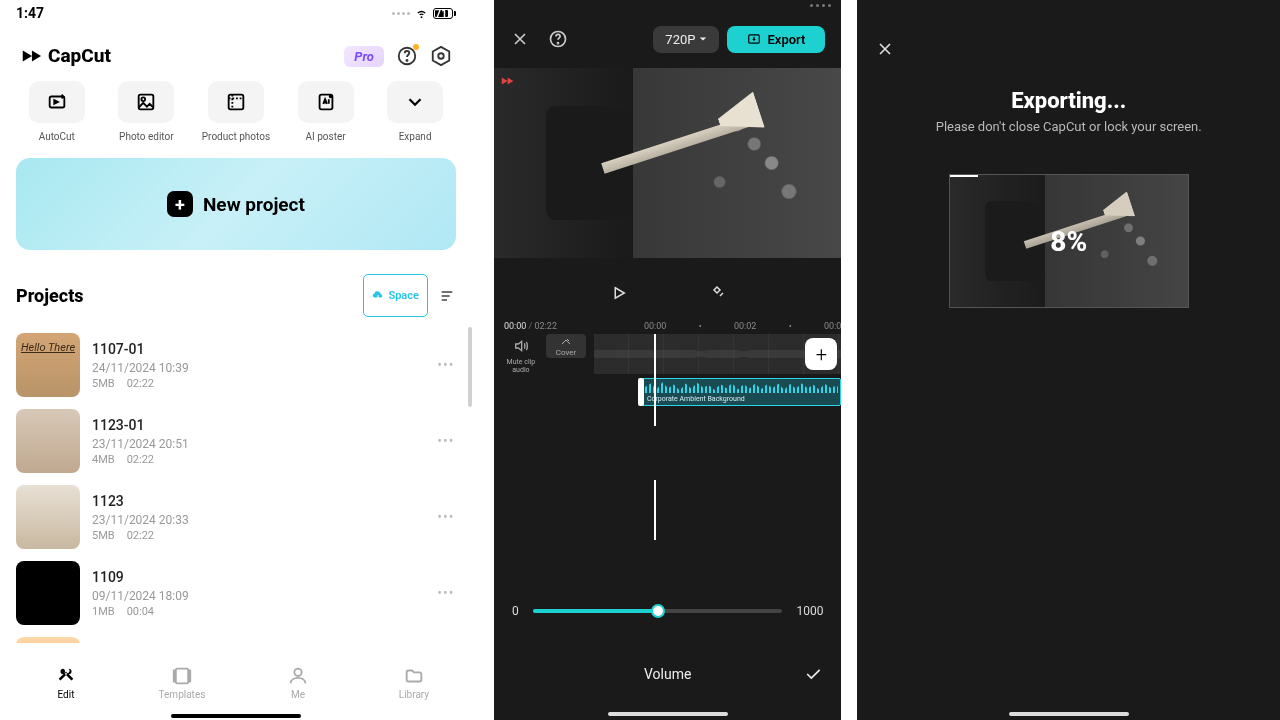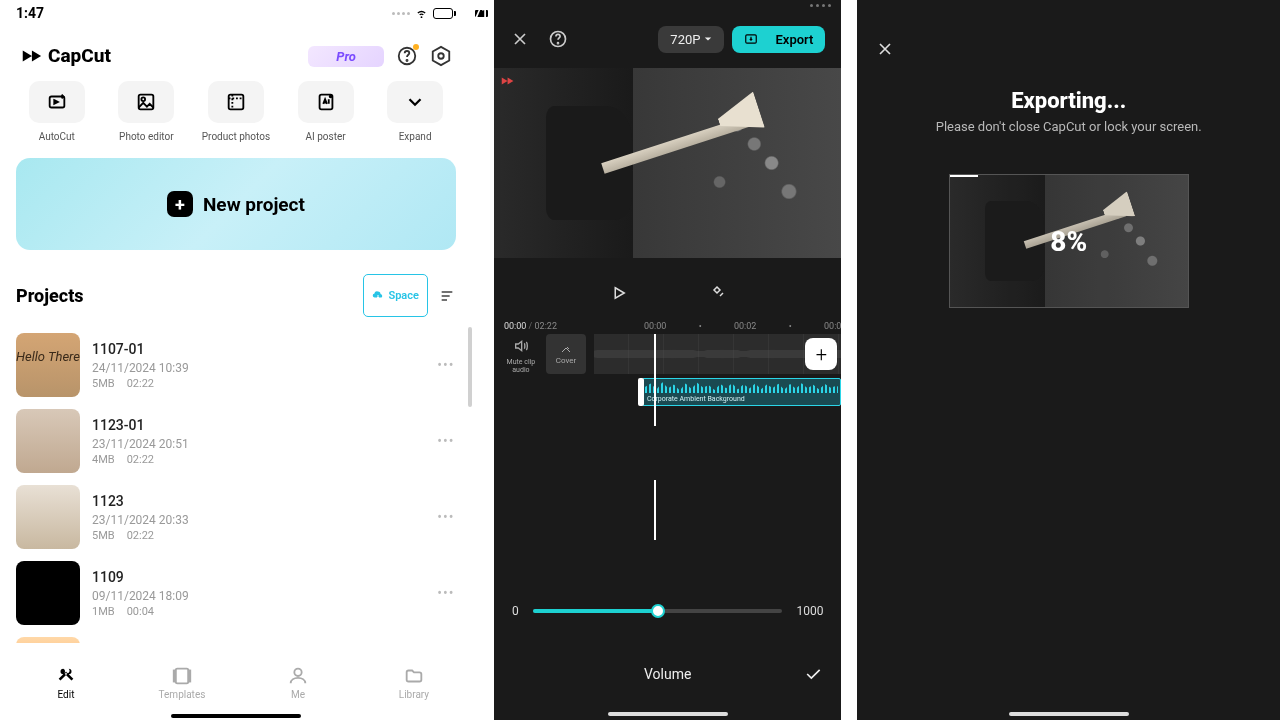--- a/index.html
+++ b/index.html
@@ -11,28 +11,28 @@
 .col3 { width: 428px; margin-left: 16px; }
 
 
 .status-bar { height: 26px; display:flex; align-items:center; justify-content:space-between; padding: 0 16px; color:#000; font-weight:700; font-size:14px; }
 .status-right { display:flex; align-items:center; gap:4px; font-size:12px; font-weight:600;}
 .dots { display:flex; gap:2px; }
 .dots span { width:3px; height:3px; border-radius:50%; background:#bbb; }
 .wifi { width:15px; height:11px; position:relative; }
 .battery { display:flex; align-items:center; gap:1px; }
 .battery-body { width:20px; height:11px; border:1px solid #000; border-radius:3px; position:relative; }
-.battery-fill { position:absolute; left:1px; top:1px; bottom:1px; width:70%; background:#000; border-radius:1px; display:flex; align-items:center; justify-content:center; color:#fff; font-size:12px; font-weight:700;margin-left:40px;}
+.battery-fill { position:absolute; left:1px; top:1px; bottom:1px; width:70%; background:#000; border-radius:1px; display:flex; align-items:center; justify-content:center; color:#fff; font-size:10px; font-weight:700;}
 .battery-cap { width:2px; height:5px; background:#000; border-radius:0 1px 1px 0; }
 
 .app-header { display:flex; align-items:flex-end; justify-content:space-between; padding: 12px 20px 8px; margin-top:6px;}
 .logo { display:flex; align-items:center; gap:6px; font-size:19px; font-weight:800; color:#000; }
 .logo-icon { width:22px; height:22px; }
 .hdr-right { display:flex; align-items:center; gap:12px; }
-.pro-badge { background:linear-gradient(135deg,#f3e7ff,#e5d4ff); color:#7b4cff; padding:3px 28px; border-radius:6px; font-size:13px; font-weight:700; font-style:italic; }
+.pro-badge { background:linear-gradient(135deg,#f3e7ff,#e5d4ff); color:#7b4cff; padding:3px 10px; border-radius:6px; font-size:13px; font-weight:700; font-style:italic; }
 .hdr-icon { width:22px; height:22px; color:#333; position:relative; }
 .notif-dot { position:absolute; top:-1px; right:-1px; width:6px; height:6px; background:#ffb020; border-radius:50%; }
 
 .tool-row { display:flex; gap:8px; padding: 6px 16px 0; }
 .tool { flex:1; display:flex; flex-direction:column; align-items:center; gap:8px; }
 .tool-box { width:56px; height:42px; background:#f4f4f4; border-radius:10px; display:flex; align-items:center; justify-content:center; }
 .tool-label { font-size:10px; color:#555; text-align:center; }
 .tool svg { width:22px; height:22px; }
 
 .new-proj { margin:16px 16px 0; height:92px; border-radius:14px; background:linear-gradient(135deg,#a8e8f0,#c8f0f8,#b0e8f4); display:flex; align-items:center; justify-content:center; gap:10px; font-size:19px; font-weight:700; color:#000; }
@@ -40,21 +40,21 @@
 
 .proj-head { display:flex; align-items:center; justify-content:space-between; padding: 24px 16px 10px; }
 .proj-title { font-size:18px; font-weight:800; color:#000; }
 .proj-head-right { display:flex; align-items:center; gap:10px; }
 .space-btn { border:1px solid #27c4e6; color:#27c4e6; border-radius:5px; padding:14px 8px; font-size:11px; font-weight:600; display:flex; align-items:center; gap:4px; }
 .sort-icon { width:18px; height:16px; color:#444; }
 
 .proj-list { padding: 0 16px; height: 316px; overflow:hidden; position:relative; }
 .proj-item { display:flex; align-items:center; gap:12px; padding:6px 0; }
 .thumb { width:64px; height:64px; border-radius:8px; background:#000; flex-shrink:0; }
-.thumb.orange { background:linear-gradient(#d4a574,#b8946a); display:flex; align-items:flex-start; justify-content:center; padding-top:16px; color:#3a2a1a; font-size:13px; font-style:italic; }
+.thumb.orange { background:linear-gradient(#d4a574,#b8946a); display:flex; align-items:flex-start; justify-content:center; padding-top:8px; color:#3a2a1a; font-size:11px; font-style:italic;text-decoration:underline; }
 .thumb.face1 { background:linear-gradient(#d8c8b8,#c0a890); }
 .thumb.face2 { background:linear-gradient(#e8e0d5,#c8b8a0); }
 .thumb.sunset { background:linear-gradient(#ffd8a8,#ffb870,#e09050); }
 .proj-info { flex:1; }
 .proj-name { font-size:14px; color:#222; font-weight:500; }
 .proj-date { font-size:12px; color:#999; margin-top:4px; }
 .proj-meta { font-size:11px; color:#999; margin-top:2px; }
 .proj-meta span { margin-right:12px; }
 .more { color:#bbb; font-size:14px; letter-spacing:1px; width:20px; text-align:center; }
 .scrollbar { position:absolute; right:0; top:0; width:4px; height:80px; background:#d0d0d0; border-radius:2px; }
@@ -67,21 +67,21 @@
 .home-ind { position:absolute; bottom:2px; left:50%; transform:translateX(-50%); width:130px; height:4px; background:#000; border-radius:3px; }
 
 
 .c2-status { height:20px; display:flex; justify-content:flex-end; padding:4px 10px 0 0; gap:3px; }
 .c2-status span { width:3px; height:3px; border-radius:50%; background:#777; }
 .c2-top { height:38px; display:flex; align-items:center; justify-content:space-between; padding:0 16px; }
 .c2-top-left { display:flex; gap:18px; align-items:center; }
 .x-icon, .q-icon { width:20px; height:20px; color:#ccc; }
 .c2-top-right { display:flex; gap:8px; align-items:center; }
 .res-btn { background:#3a3a3a; color:#eee; padding:6px 12px; border-radius:8px; font-size:13px; display:flex; align-items:center; gap:4px;margin-left:36px; }
-.export-btn { background:#1dd1d1; color:#000; padding:6px 12px; border-radius:8px; font-size:13px; font-weight:600; display:flex; align-items:center; gap:17px; }
+.export-btn { background:#1dd1d1; color:#000; padding:6px 20px; border-radius:8px; font-size:13px; font-weight:600; display:flex; align-items:center; gap:6px; }
 .export-btn svg { width:14px; height:14px; }
 
 .preview { height:190px; background:#222; margin-top:10px; position:relative; overflow:hidden; }
 .guitar-img { position:absolute; inset:0; background:
   radial-gradient(circle at 70% 30%, #888 2%, transparent 2.5%),
   radial-gradient(circle at 75% 40%, #777 2%, transparent 2.5%),
   radial-gradient(circle at 80% 50%, #888 2%, transparent 2.5%),
   radial-gradient(circle at 65% 60%, #666 2%, transparent 2.5%),
   radial-gradient(circle at 85% 65%, #777 2%, transparent 2.5%),
   linear-gradient(to right, #2a2a2a 0%, #1a1a1a 40%, #383838 40%, #484848 100%);
@@ -98,21 +98,21 @@
 
 .time-row { height:16px; display:flex; align-items:center; padding:0 10px; font-size:9px; color:#888; position:relative; }
 .time-main span:first-child { color:#ddd; }
 .time-marks { position:absolute; left:150px; right:0; display:flex; justify-content:space-between; padding-right:0; }
 .time-marks span { color:#888; font-size:9px; }
 .tm-dot { color:#555; }
 
 .timeline { height:76px; position:relative; padding-left:68px; }
 .mute-col { position:absolute; left:6px; top:4px; width:42px; text-align:center; color:#aaa; font-size:7px; }
 .mute-col svg { width:16px; height:16px; margin-bottom:2px; }
-.cover-col { position:absolute; left:52px; top:0; width:40px; height:40px; background:#333; border-radius:4px; display:flex; flex-direction:column; align-items:center; justify-content:center; color:#aaa; font-size:8px; }
+.cover-col { position:absolute; left:52px; top:0; width:40px; height:24px; background:#333; border-radius:4px; display:flex; flex-direction:column; align-items:center; justify-content:center; color:#aaa; font-size:8px; }
 .cover-col svg { width:12px; height:12px; }
 .playhead { position:absolute; left:160px; top:0; bottom:-16px; width:2px; background:#fff; z-index:5; }
 .vid-track { position:absolute; left:100px; right:0; top:0; height:40px; display:flex; }
 .vclip { height:40px; background:linear-gradient(to right,#2a2a2a,#3a3a3a,#2a2a2a,#3a3a3a,#2a2a2a,#3a3a3a); flex:1; }
 .vclip-inner { height:100%; background:
   repeating-linear-gradient(to right, #2c2c2c 0 34px, #353535 34px 35px); position:relative; }
 .vclip-inner::before { content:""; position:absolute; inset:0; background:
   radial-gradient(ellipse at 12% 50%, #555 15%, transparent 16%),
   radial-gradient(ellipse at 32% 50%, #555 15%, transparent 16%),
   radial-gradient(ellipse at 52% 50%, #555 15%, transparent 16%),

